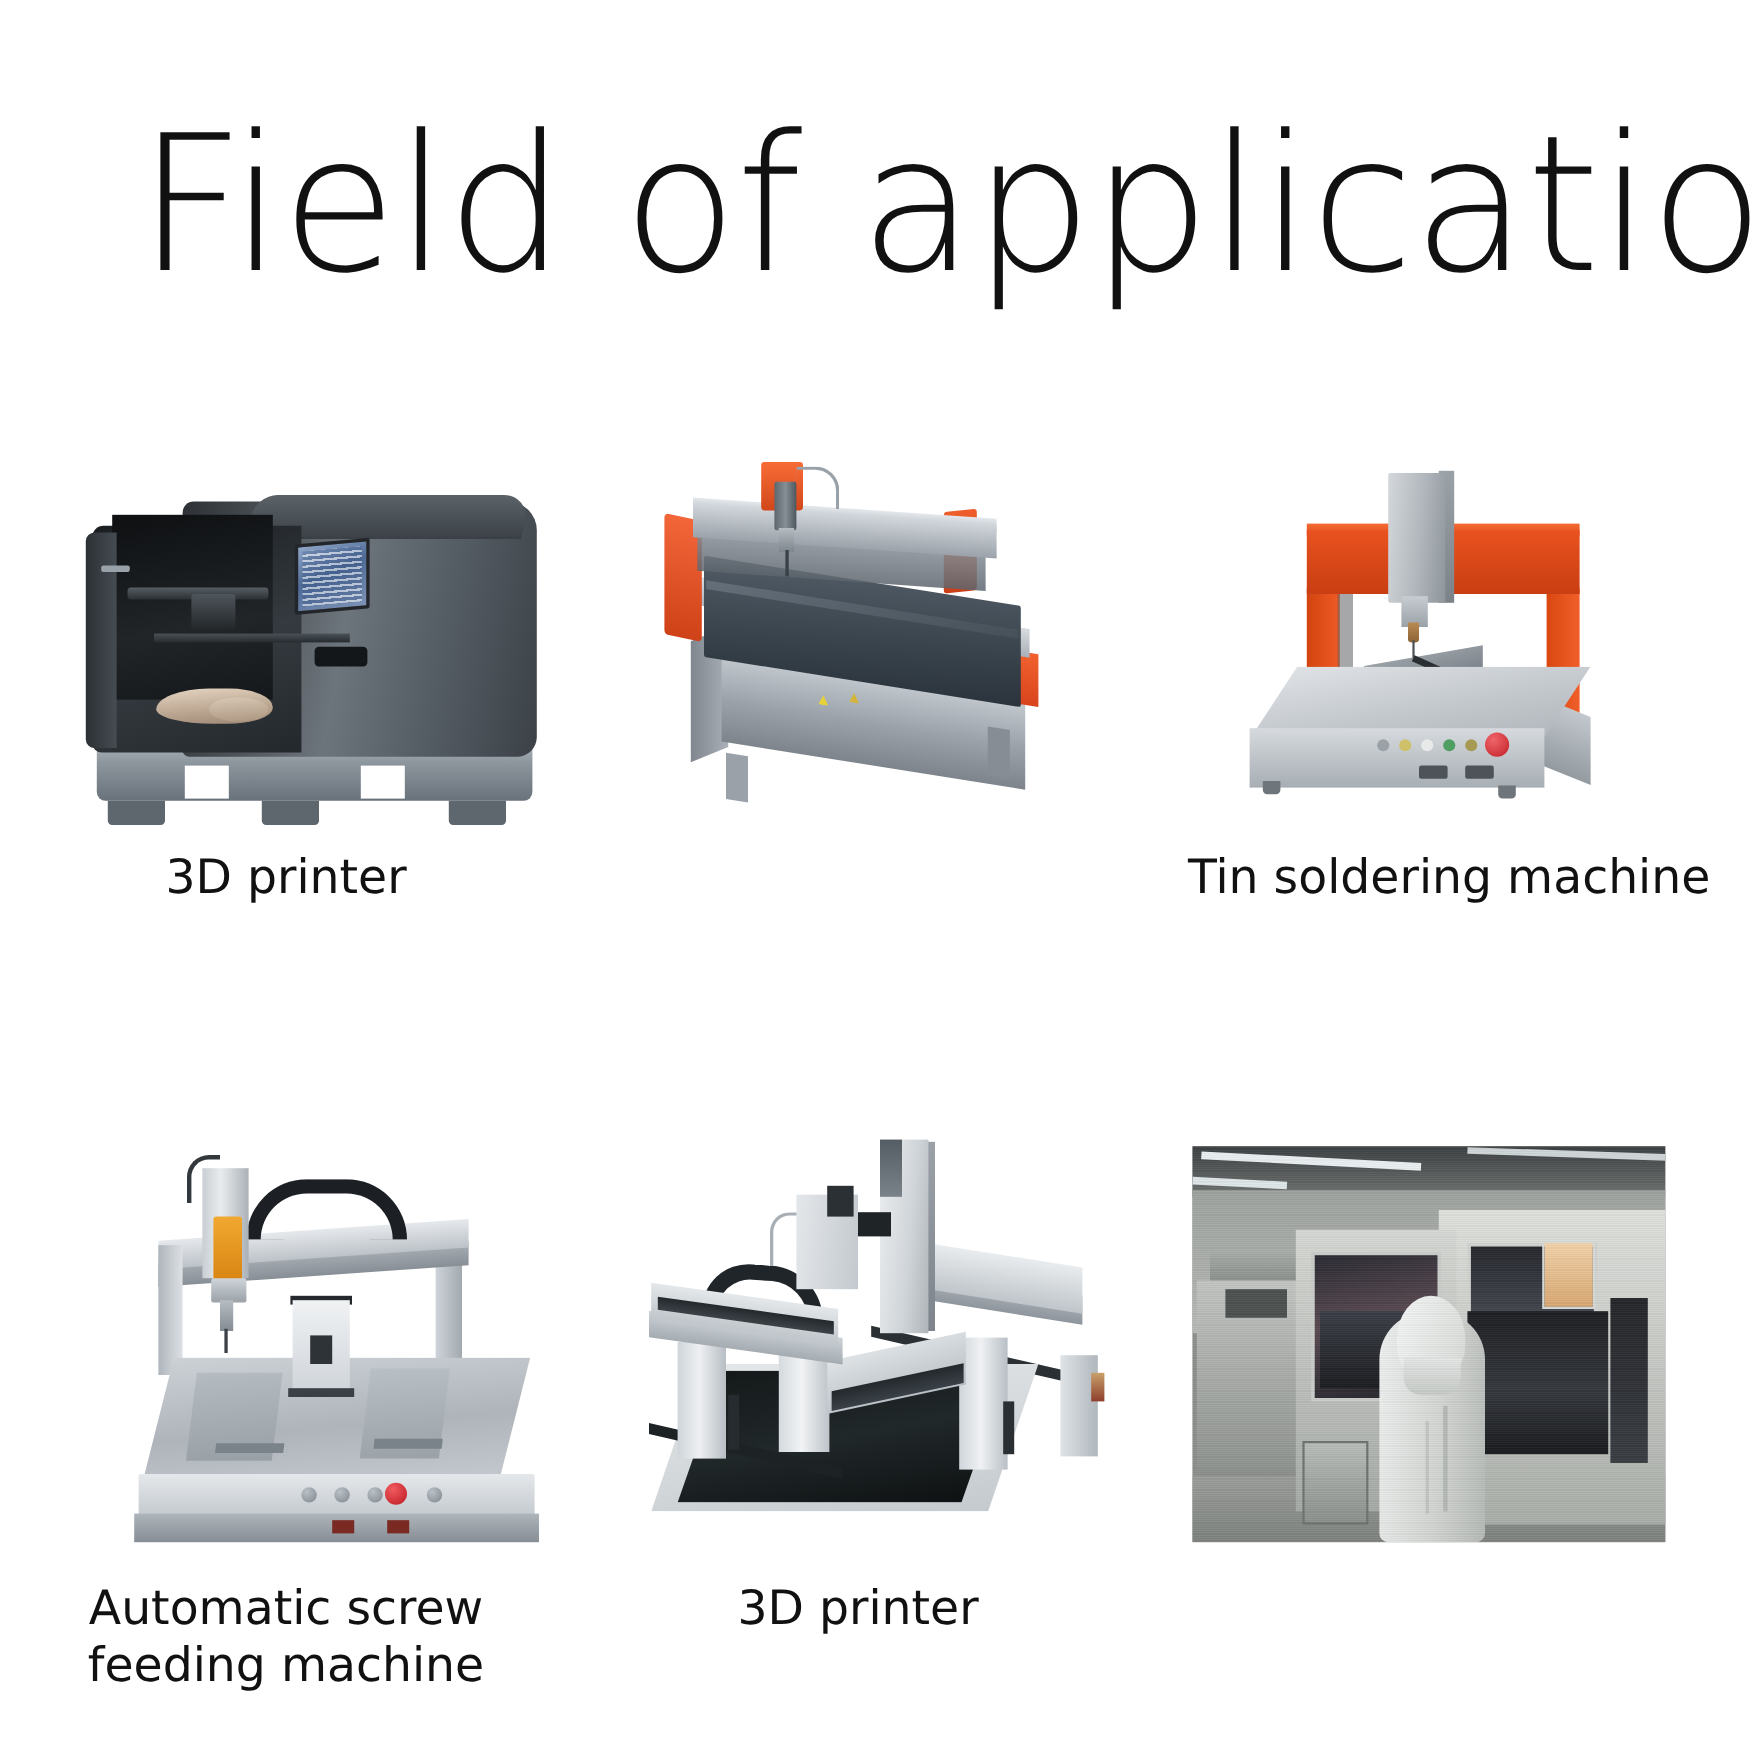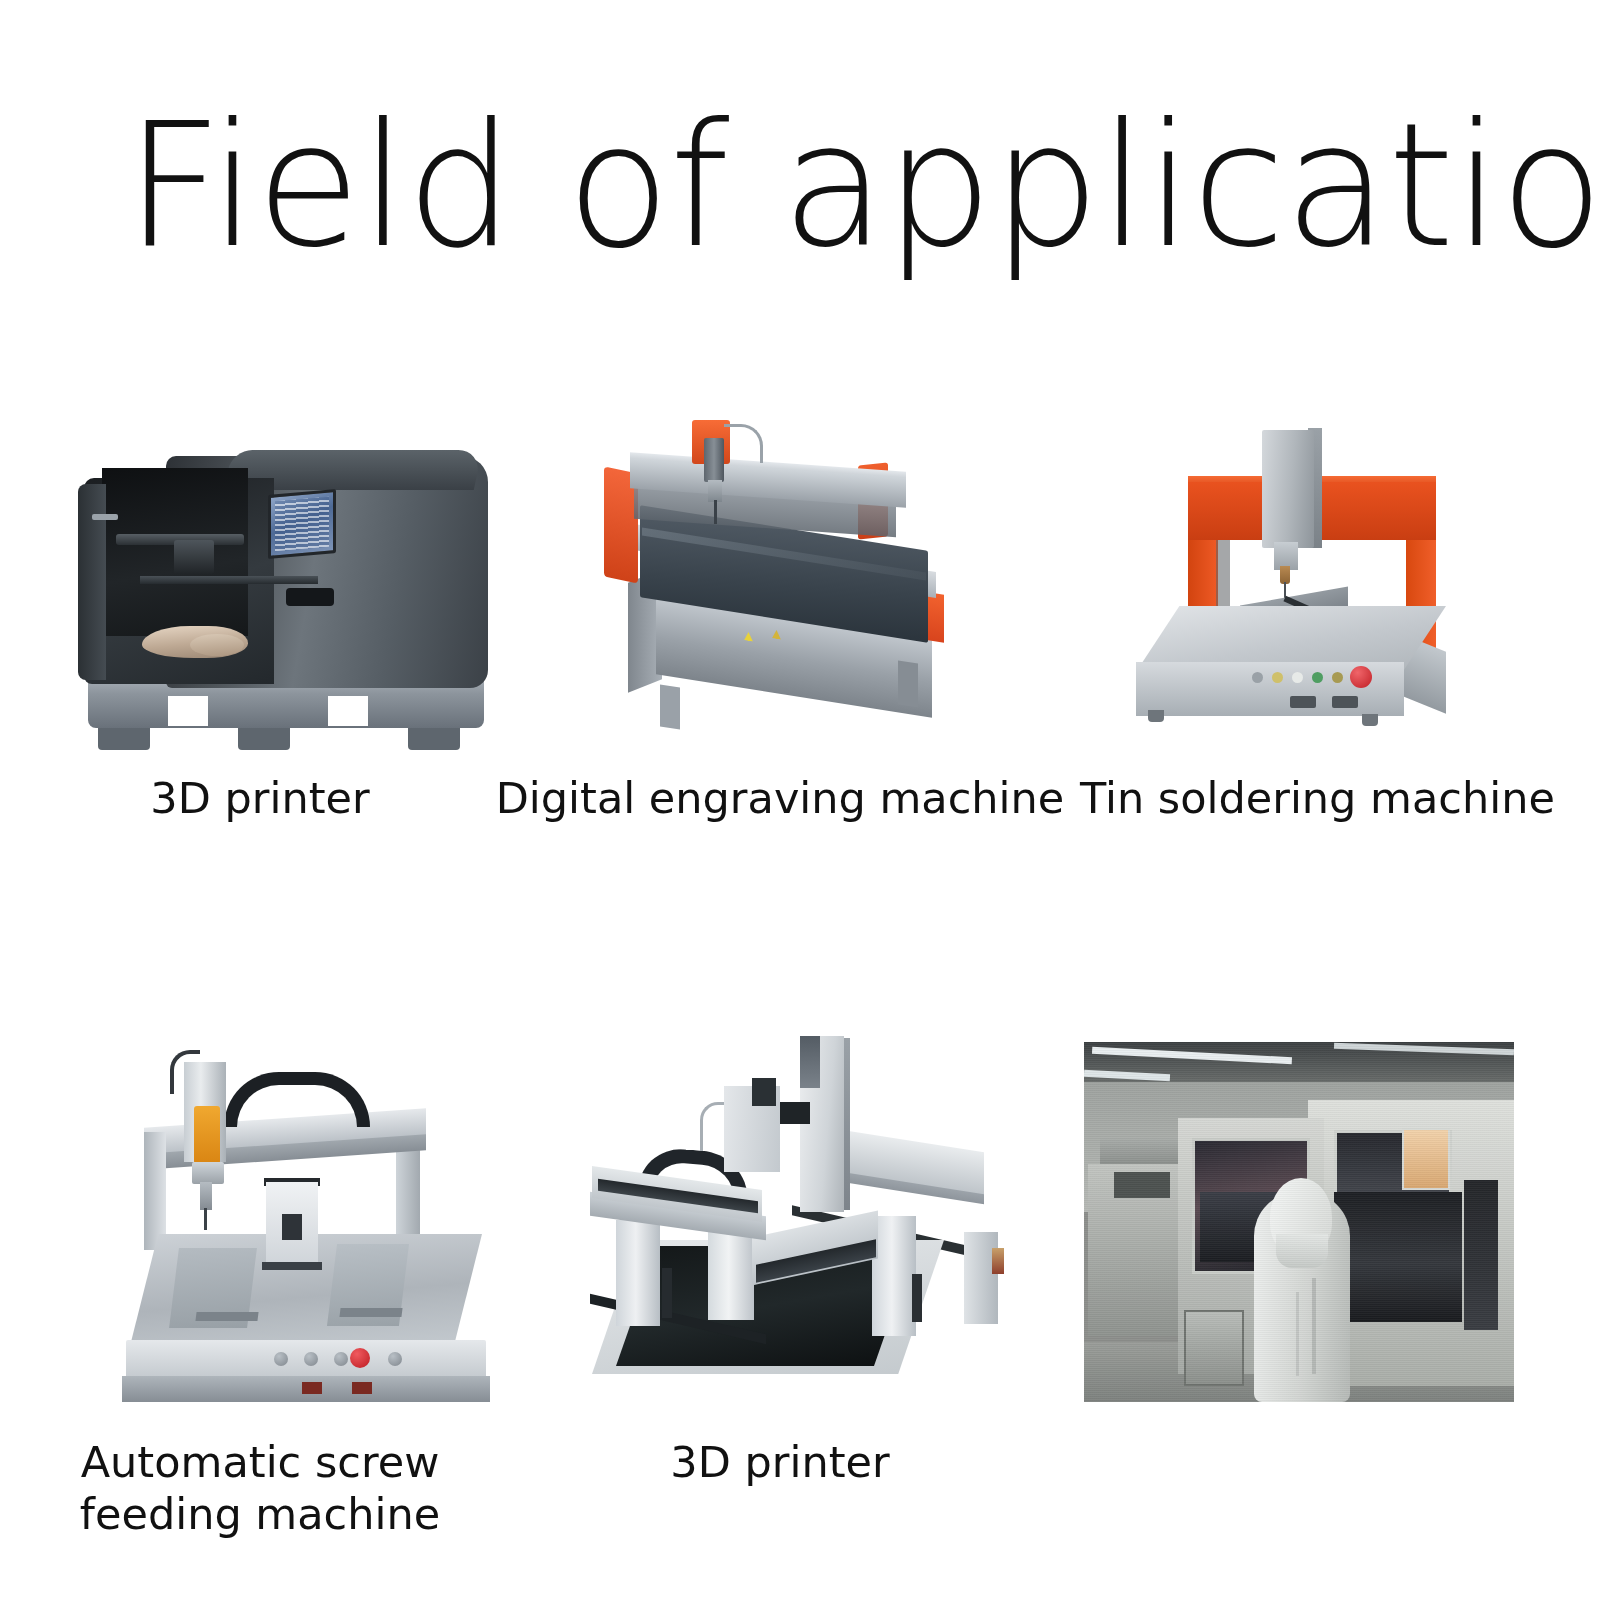--- a/index.html
+++ b/index.html
@@ -359,21 +359,20 @@
           <div class="gantrybeam"></div>
           <div class="spindlebox"></div>
           <div class="spindle"></div>
           <div class="collet"></div>
           <div class="bit"></div>
           <div class="cable"></div>
           <div class="warn1"></div>
             <div class="warn2"></div>
         </div>
       </div>
-      <div class="caption abs" style="left:-30px;top:412px;width:580px;">Digital engraving machine</div>
     </div>
 
     <div class="cell" style="width:561px;">
       <div class="photo abs" style="left:52px;top:40px;">
         <div class="m3">
           <div class="legR2"></div>
           <div class="legL"></div>
           <div class="innershadow"></div>
           <div class="bridgetop2"></div>
           <div class="bridge"></div>

